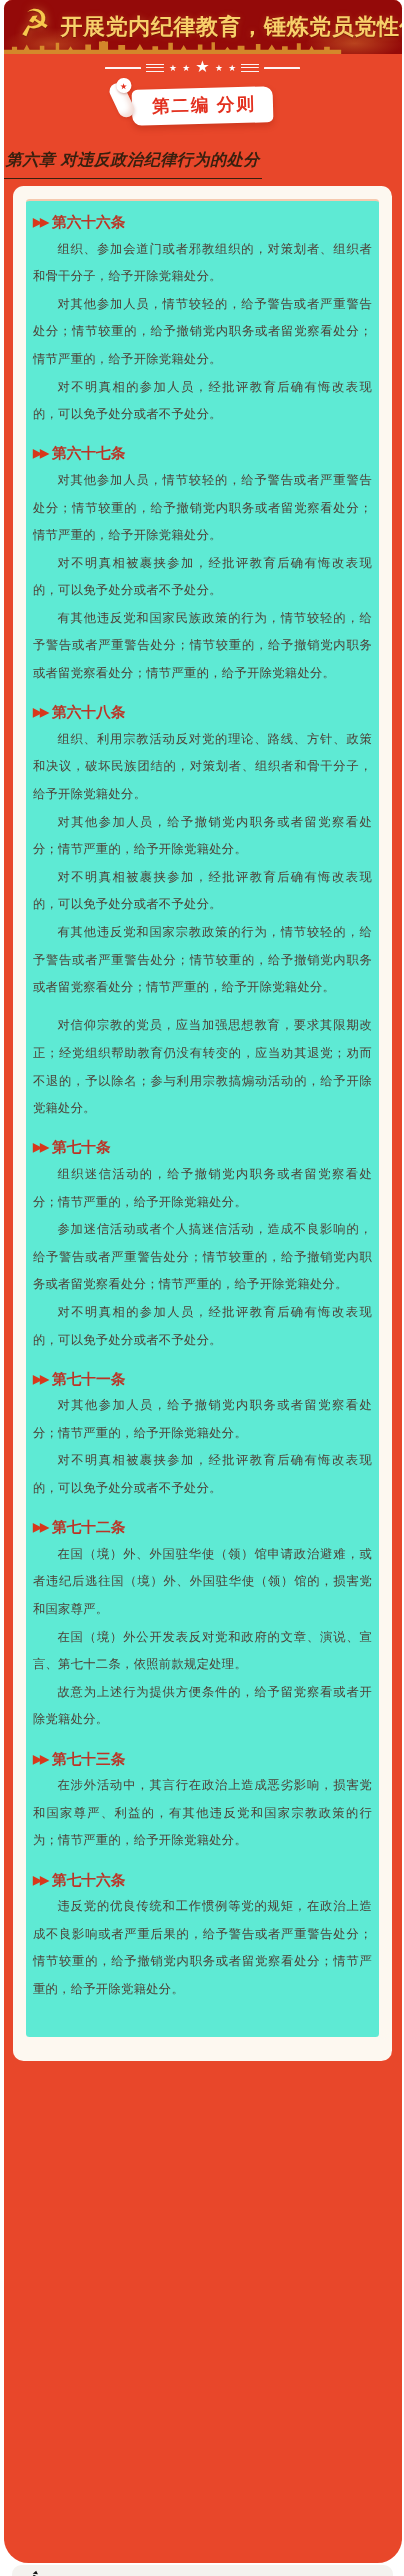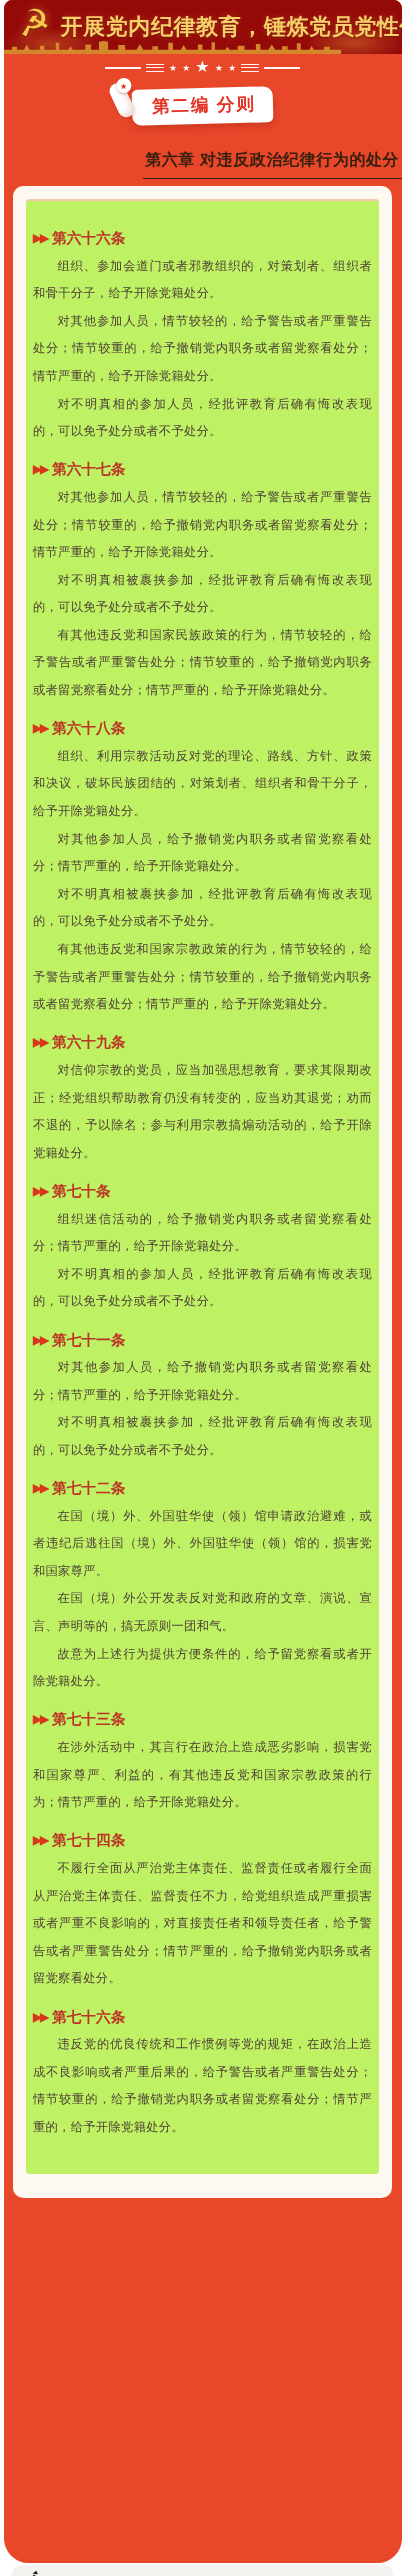--- a/index.html
+++ b/index.html
@@ -55,45 +55,45 @@
     position:absolute;left:-17.6px;top:-8.2px;width:16.4px;height:36px;background:#fff;
     border-radius:8.2px;transform:rotate(-24deg);
     box-shadow:inset -2.9px -4.1px 5.3px rgba(185,60,30,.18),0 1.8px 3.5px rgba(140,20,5,.2);
   }
   .ribbon-star{
     position:absolute;left:-15.2px;top:-11.7px;width:14.7px;height:14.7px;border-radius:50%;
     background:#ffffff;color:#e3301f;font-size:8.2px;display:flex;align-items:center;
     justify-content:center;z-index:2;box-shadow:0 1.2px 2.3px rgba(140,20,5,.3);
   }
   
-  .chapter{margin:26px 0 0;text-align:right;}
+  .chapter{margin:26px 0 0;text-align:left;font-style:italic;}
   .chapter span{
     display:inline-block;font-size:16px;font-weight:900;color:#38200f;
     padding:0 2.3px 7px;border-bottom:1.8px solid #38200f;letter-spacing:0.6px;
   }
   
   .card{
     margin:7px 9.4px 0;background:#fdf8f0;border-radius:10.6px;
     position:relative;overflow:hidden;padding:13px 0 24.6px;
   }
   .panel{
-    margin:0 13px;background:#bef264;border-radius:3.5px;
+    margin:0 13px;background:#5eead4;border-radius:3.5px;
     border-top:2.3px solid #f6c9ae;
-    padding:24px 7px 32px;position:relative;z-index:1;
+    padding:8px 7px 32px;position:relative;z-index:1;
   }
   .article{margin-top:10.6px;}
   .article:first-child{margin-top:0;}
   .article-heading{margin:0;font-size:14.7px;line-height:27.6px;font-weight:900;color:#bc3426;}
   .arrows{
     color:#d8371b;font-size:11.7px;letter-spacing:-1.8px;margin-right:4.7px;
     display:inline-block;transform:translateY(-0.6px);
   }
   .para{
     margin:0;font-size:12.3px;line-height:27.6px;color:#4e3e35;
-    text-align:justify;text-indent:2em;letter-spacing:0.3px;
+    text-align:justify;text-indent:2em;letter-spacing:0.3px;font-family:Liberation Mono, monospace;
   }
   
   .footer-strip{
     margin:2.3px 11.7px 0;height:23.5px;background:#f4f2ef;
     border-radius:9.4px 9.4px 0 0;position:relative;overflow:hidden;
   }
   .megaphone{position:absolute;left:9.4px;top:4.7px;}
 </style>
 </head>
 <body>
@@ -156,64 +156,56 @@
     <h3 class="article-heading">
       <span class="arrows">▶▶</span><span class="article-number">第六十八条</span>
     </h3>
   <p class="para">组织、利用宗教活动反对党的理论、路线、方针、政策和决议，破坏民族团结的，对策划者、组织者和骨干分子，给予开除党籍处分。</p>
           <p class="para">对其他参加人员，给予撤销党内职务或者留党察看处分；情节严重的，给予开除党籍处分。</p>
           <p class="para">对不明真相被裹挟参加，经批评教育后确有悔改表现的，可以免予处分或者不予处分。</p>
           <p class="para">有其他违反党和国家宗教政策的行为，情节较轻的，给予警告或者严重警告处分；情节较重的，给予撤销党内职务或者留党察看处分；情节严重的，给予开除党籍处分。</p>
         </section>
 
   <section class="article">
-    <h3 class="article-heading">
-      <span class="arrows">▶▶</span><span class="article-number">第六十九条</span>
-    </h3>
   <p class="para">对信仰宗教的党员，应当加强思想教育，要求其限期改正；经党组织帮助教育仍没有转变的，应当劝其退党；劝而不退的，予以除名；参与利用宗教搞煽动活动的，给予开除党籍处分。</p>
         </section>
 
   <section class="article">
     <h3 class="article-heading">
       <span class="arrows">▶▶</span><span class="article-number">第七十条</span>
     </h3>
   <p class="para">组织迷信活动的，给予撤销党内职务或者留党察看处分；情节严重的，给予开除党籍处分。</p>
+          <p class="para">参加迷信活动或者个人搞迷信活动，造成不良影响的，给予警告或者严重警告处分；情节较重的，给予撤销党内职务或者留党察看处分；情节严重的，给予开除党籍处分。</p>
           <p class="para">对不明真相的参加人员，经批评教育后确有悔改表现的，可以免予处分或者不予处分。</p>
         </section>
 
   <section class="article">
     <h3 class="article-heading">
       <span class="arrows">▶▶</span><span class="article-number">第七十一条</span>
     </h3>
           <p class="para">对其他参加人员，给予撤销党内职务或者留党察看处分；情节严重的，给予开除党籍处分。</p>
           <p class="para">对不明真相被裹挟参加，经批评教育后确有悔改表现的，可以免予处分或者不予处分。</p>
         </section>
 
   <section class="article">
     <h3 class="article-heading">
       <span class="arrows">▶▶</span><span class="article-number">第七十二条</span>
     </h3>
   <p class="para">在国（境）外、外国驻华使（领）馆申请政治避难，或者违纪后逃往国（境）外、外国驻华使（领）馆的，损害党和国家尊严。</p>
-          <p class="para">在国（境）外公开发表反对党和政府的文章、演说、宣言、声明等的，搞无原则一团和气。</p>
+          <p class="para">在国（境）外公开发表反对党和政府的文章、演说、宣言、第七十二条，依照前款规定处理。</p>
           <p class="para">故意为上述行为提供方便条件的，给予留党察看或者开除党籍处分。</p>
         </section>
 
   <section class="article">
     <h3 class="article-heading">
       <span class="arrows">▶▶</span><span class="article-number">第七十三条</span>
     </h3>
   <p class="para">在涉外活动中，其言行在政治上造成恶劣影响，损害党和国家尊严、利益的，有其他违反党和国家宗教政策的行为；情节严重的，给予开除党籍处分。</p>
         </section>
 
-  <section class="article">
-    <h3 class="article-heading">
-      <span class="arrows">▶▶</span><span class="article-number">第七十四条</span>
-    </h3>
-  <p class="para">不履行全面从严治党主体责任、监督责任或者履行全面从严治党主体责任、监督责任不力，给党组织造成严重损害或者严重不良影响的，对直接责任者和领导责任者，给予警告或者严重警告处分；情节严重的，给予撤销党内职务或者留党察看处分。</p>
-        </section>
 
 
   <section class="article">
     <h3 class="article-heading">
       <span class="arrows">▶▶</span><span class="article-number">第七十六条</span>
     </h3>
   <p class="para">违反党的优良传统和工作惯例等党的规矩，在政治上造成不良影响或者严重后果的，给予警告或者严重警告处分；情节较重的，给予撤销党内职务或者留党察看处分；情节严重的，给予开除党籍处分。</p>
         </section>
 </div>
 

